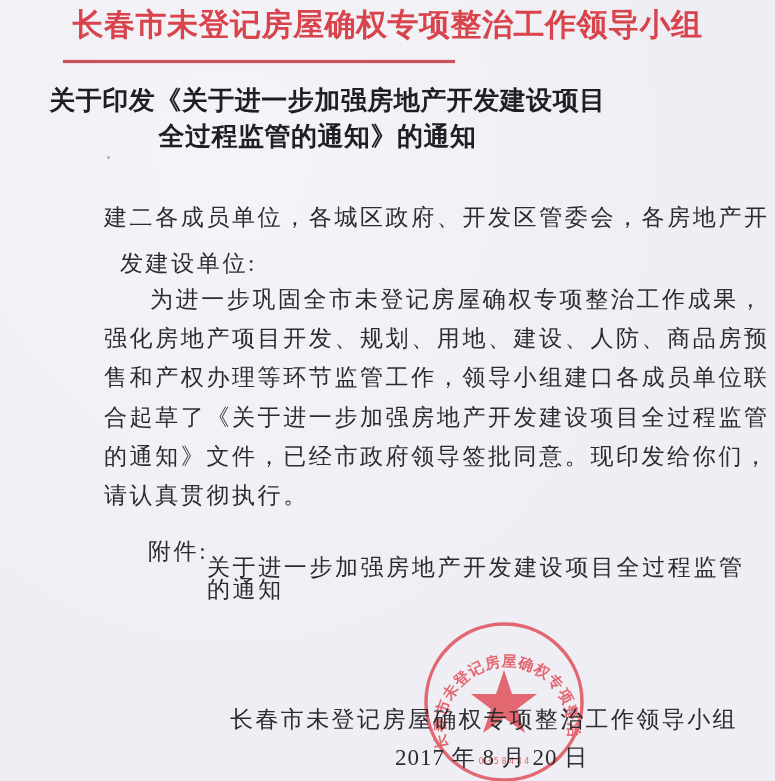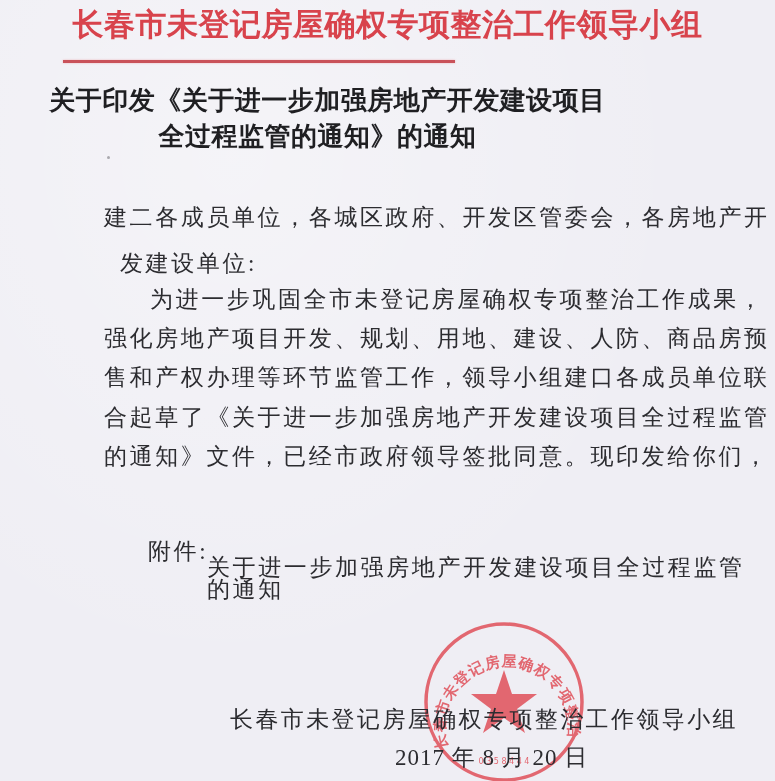--- a/index.html
+++ b/index.html
@@ -100,20 +100,21 @@
   <div class="speck"></div>
 
   <div class="body-line" style="left:104px; top:203px;">建二各成员单位，各城区政府、开发区管委会，各房地产开</div>
   <div class="body-line" style="left:120px; top:241px;margin-top:8px;">发建设单位:</div>
 
   <div class="body-line" style="left:150px; top:285px;">为进一步巩固全市未登记房屋确权专项整治工作成果，</div>
   <div class="body-line" style="left:104px; top:324px;">强化房地产项目开发、规划、用地、建设、人防、商品房预</div>
   <div class="body-line" style="left:104px; top:363px;">售和产权办理等环节监管工作，领导小组建口各成员单位联</div>
   <div class="body-line" style="left:104px; top:403px;">合起草了《关于进一步加强房地产开发建设项目全过程监管</div>
   <div class="body-line" style="left:104px; top:442px;text-align:right;">的通知》文件，已经市政府领导签批同意。现印发给你们，</div>
+  <div class="body-line" style="left:104px; top:481px;">请认真贯彻执行。</div>
 
   <div class="body-line" style="left:148px; top:537px;">附件:</div>
   <div class="body-line" style="left:207px; top:553px;">关于进一步加强房地产开发建设项目全过程监管</div>
   <div class="body-line" style="left:207px; top:575px;text-align:center;">的通知</div>
 
   <svg class="stamp" viewBox="0 0 172 168">
     <defs>
       <path id="ringPath" d="M 30 130 A 62 62 0 1 1 150 120"></path>
     </defs>
     <circle cx="86" cy="84" r="78" fill="none" stroke="#e0505a" stroke-width="3.5"></circle>

